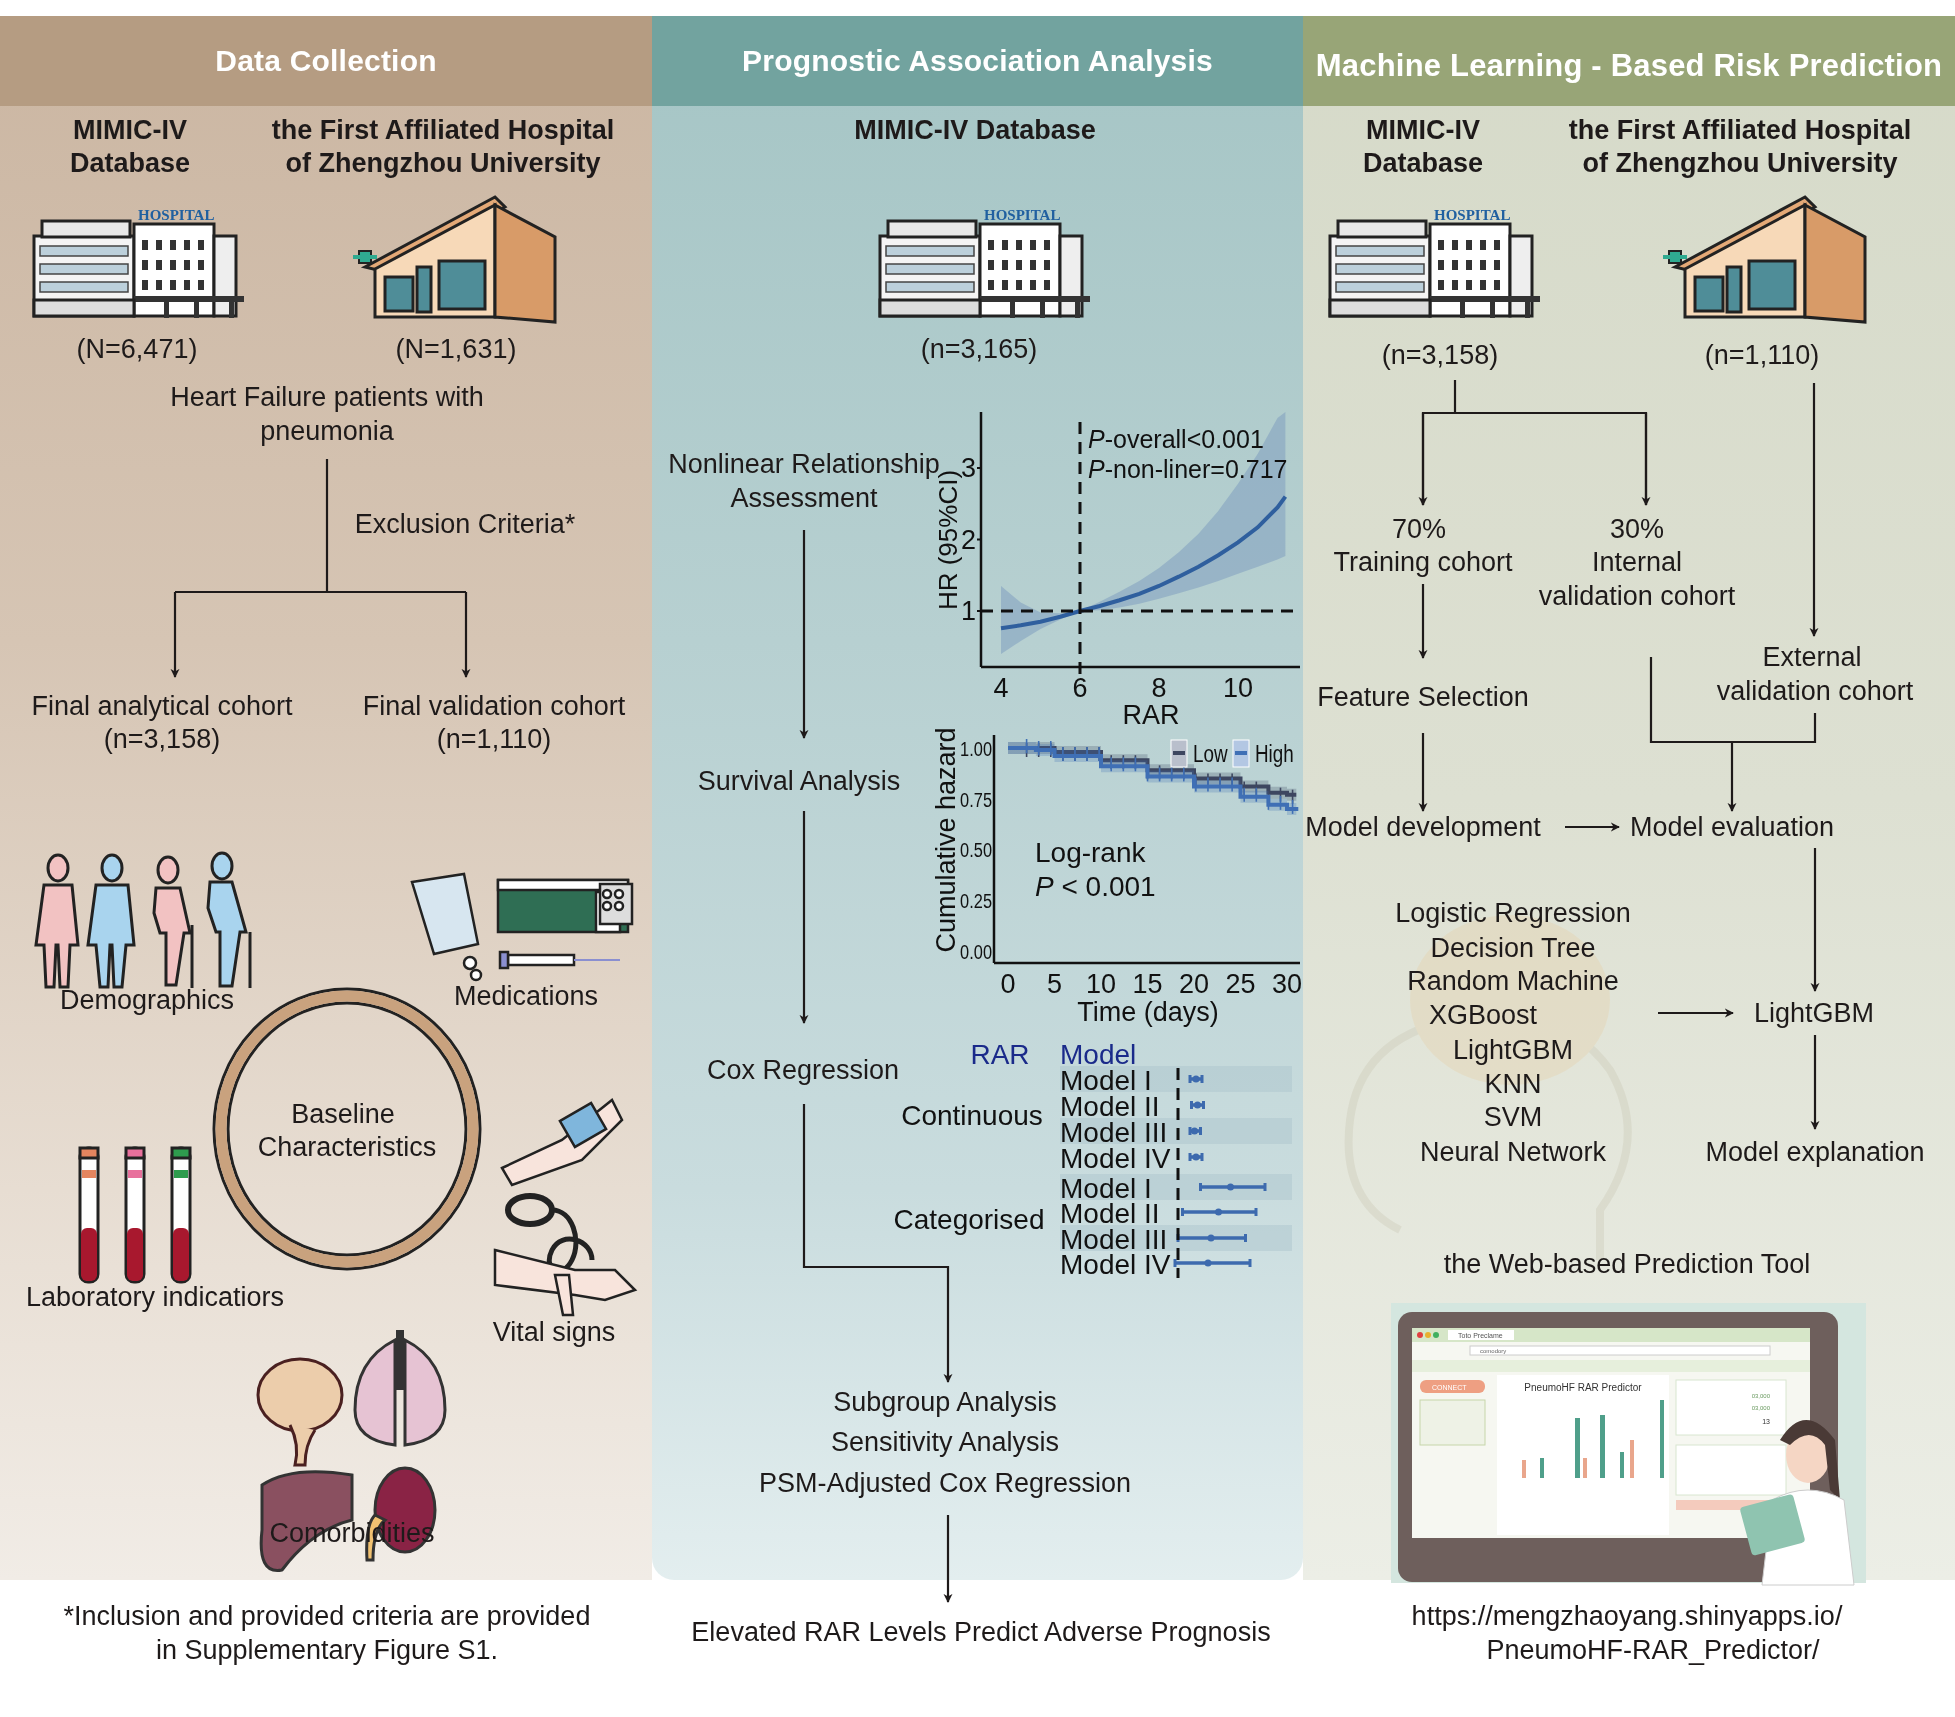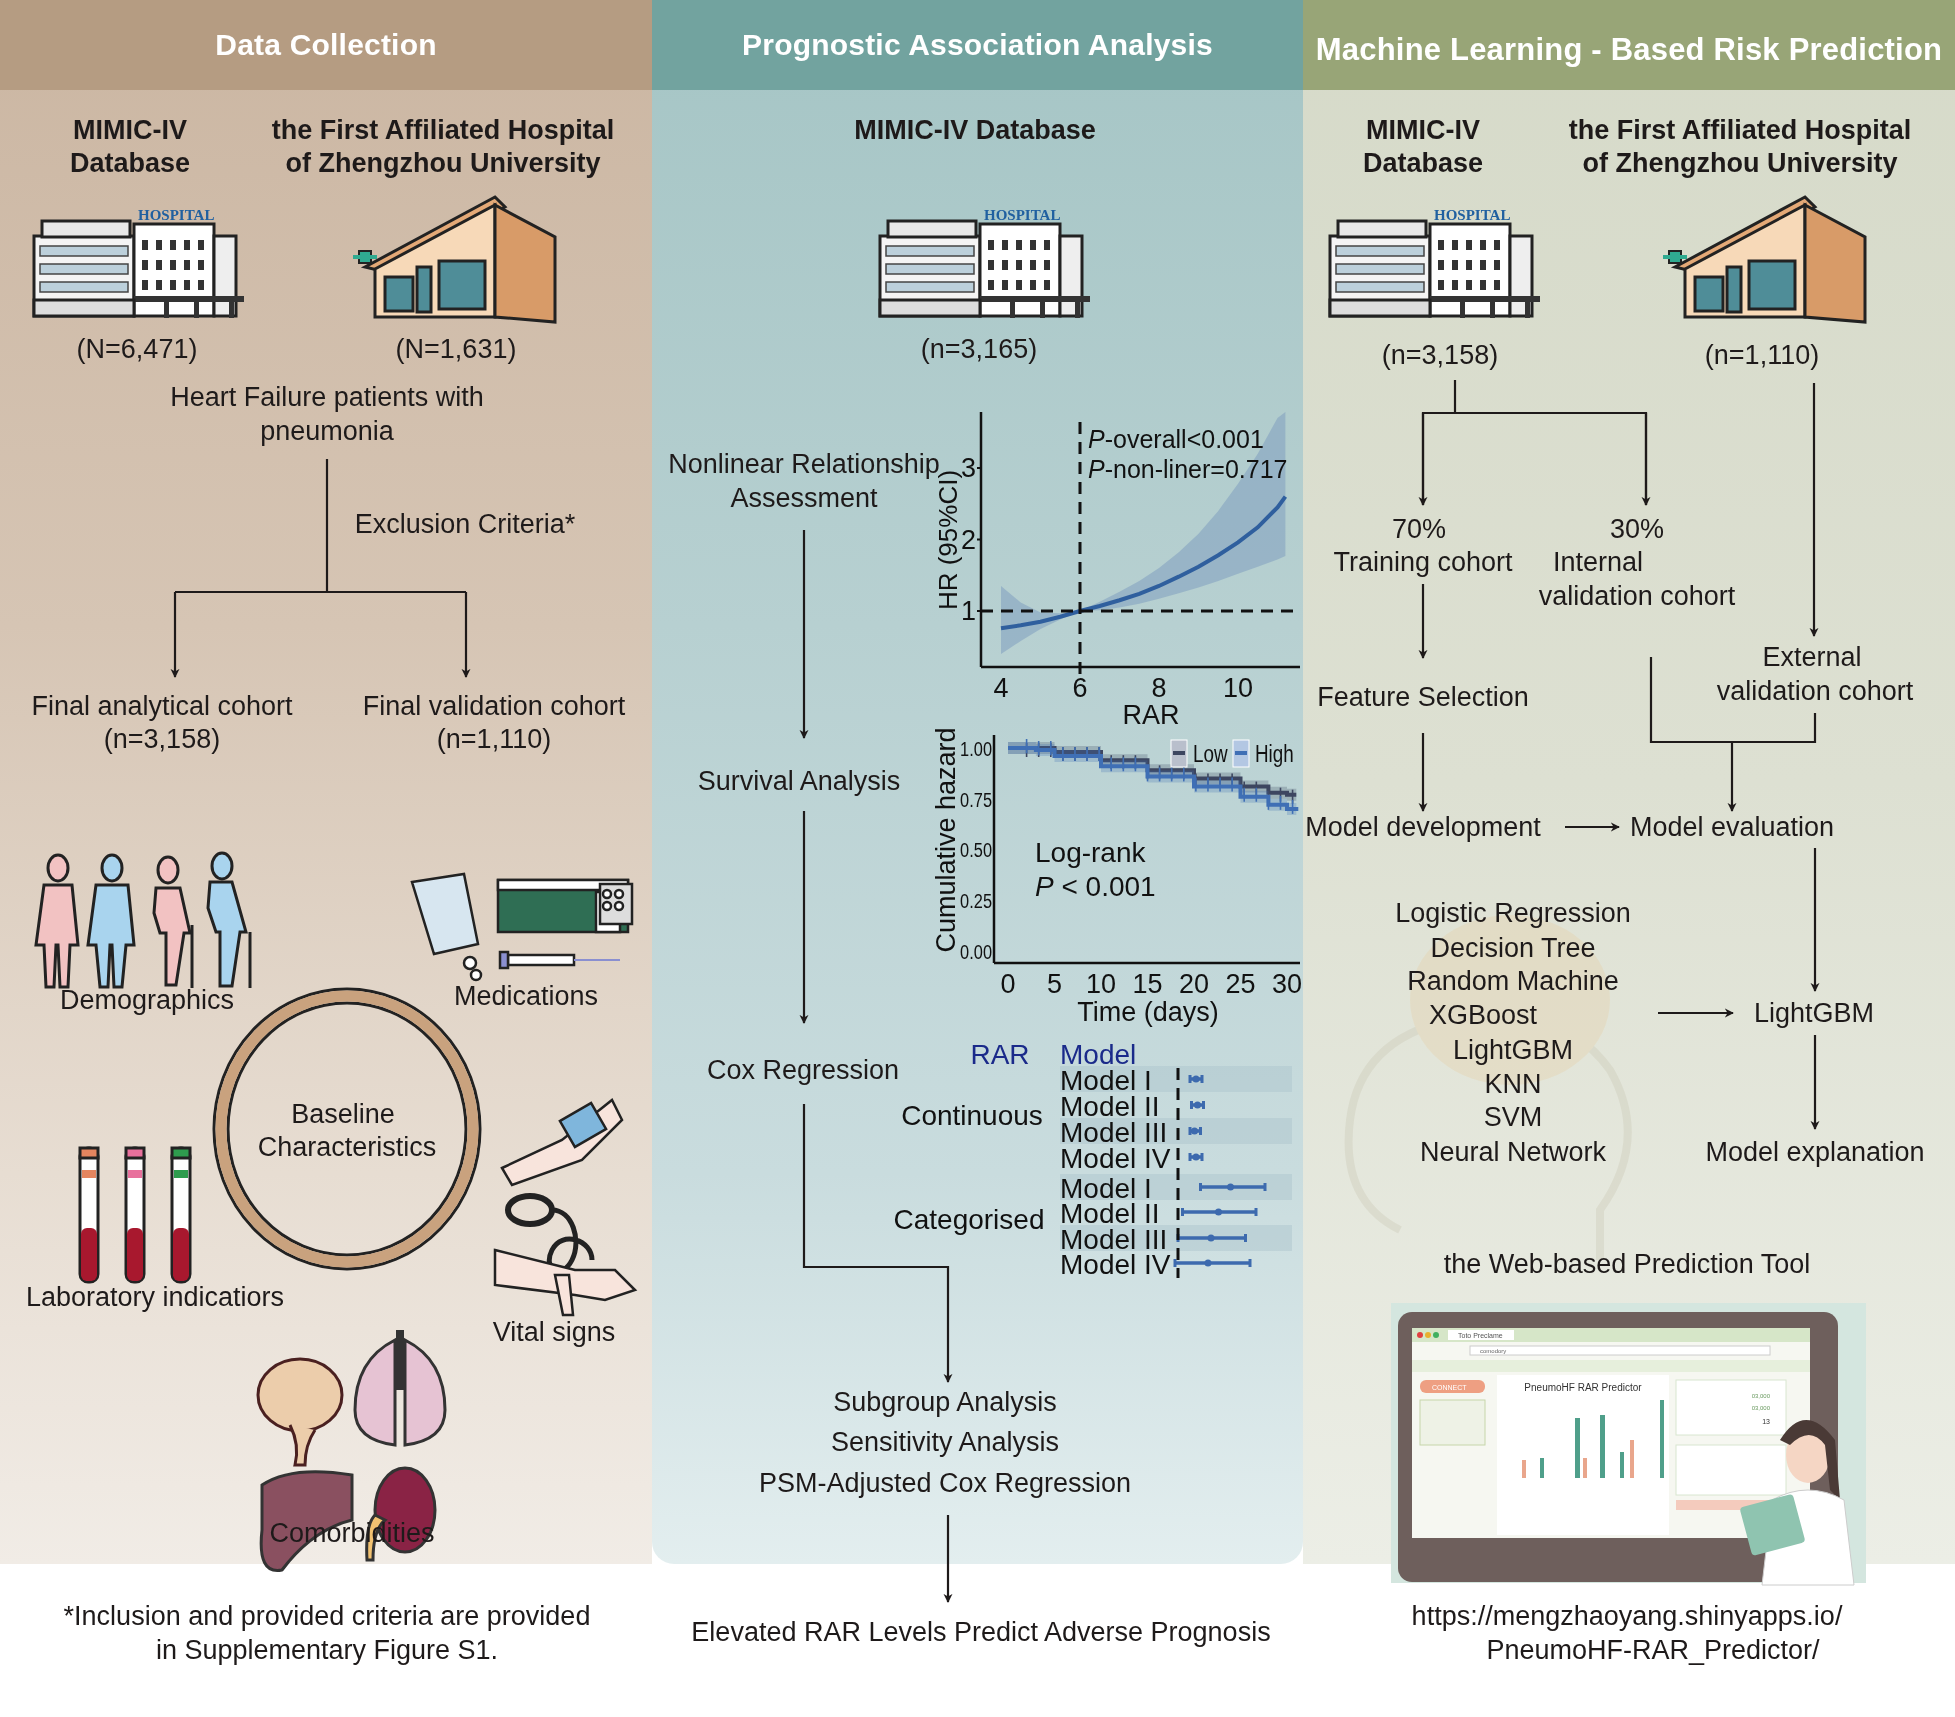--- a/index.html
+++ b/index.html
@@ -1,17 +1,17 @@
 <!DOCTYPE html>
 <html><head>
 <meta charset="utf-8">
 <style>
   html,body{margin:0;padding:0;}
   body{width:1955px;height:1717px;position:relative;overflow:hidden;font-family:"Liberation Sans",sans-serif;color:#1e1a1a;background:#fff;}
-  .panel{position:absolute;top:0;height:1564px;}
+  .panel{position:absolute;top:16px;height:1564px;}
   #p-left{left:0;width:652px;background:linear-gradient(#cbb6a2 0%,#d6c5b4 40%,#e7ddd2 75%,#f1ece6 100%);}
   #p-mid{left:652px;width:651px;background:linear-gradient(#a5c5c5 0%,#b7d0d1 40%,#c9dcde 75%,#e3eeef 100%);border-radius:22px;}
   #p-right{left:1303px;width:652px;background:linear-gradient(#d6dac9 0%,#dde0d2 50%,#eceee6 100%);}
   .hdr{position:absolute;top:0;left:0;right:0;height:90px;display:flex;align-items:center;justify-content:center;color:#fff;font-weight:bold;font-size:30px;letter-spacing:0.2px;}
   #p-left .hdr{background:#b59c82;}
   #p-mid .hdr{background:#72a39f;}
   #p-right .hdr{background:#98a577;font-size:31px;padding-top:10px;box-sizing:border-box;}
   .t{position:absolute;transform:translate(-50%,-50%);white-space:nowrap;text-align:center;font-size:27px;line-height:34px;}
   .b{font-weight:bold;font-size:27px;}
   svg.overlay{position:absolute;left:0;top:0;width:1955px;height:1717px;}
@@ -445,21 +445,21 @@
 
 <div class="t b" style="left:1423px;top:130px;">MIMIC-IV</div>
 <div class="t b" style="left:1423px;top:163px;">Database</div>
 <div class="t b" style="left:1740px;top:130px;">the First Affiliated Hospital</div>
 <div class="t b" style="left:1740px;top:163px;">of Zhengzhou University</div>
 <div class="t" style="left:1440px;top:355px;">(n=3,158)</div>
 <div class="t" style="left:1762px;top:355px;">(n=1,110)</div>
 <div class="t" style="left:1419px;top:529px;">70%</div>
 <div class="t" style="left:1423px;top:562px;">Training cohort</div>
 <div class="t" style="left:1637px;top:529px;">30%</div>
-<div class="t" style="left:1598px;top:562px;text-align:right;">Internal</div>
+<div class="t" style="left:1637px;top:562px;text-align:right;">Internal</div>
 <div class="t" style="left:1637px;top:596px;">validation cohort</div>
 <div class="t" style="left:1423px;top:697px;">Feature Selection</div>
 <div class="t" style="left:1812px;top:657px;">External</div>
 <div class="t" style="left:1815px;top:691px;">validation cohort</div>
 <div class="t" style="left:1423px;top:827px;">Model development</div>
 <div class="t" style="left:1732px;top:827px;">Model evaluation</div>
 <div class="t" style="left:1513px;top:913px;">Logistic Regression</div>
 <div class="t" style="left:1513px;top:948px;">Decision Tree</div>
 <div class="t" style="left:1513px;top:981px;">Random Machine</div>
 <div class="t" style="left:1459px;top:1015px;margin-left:24px;">XGBoost</div>

